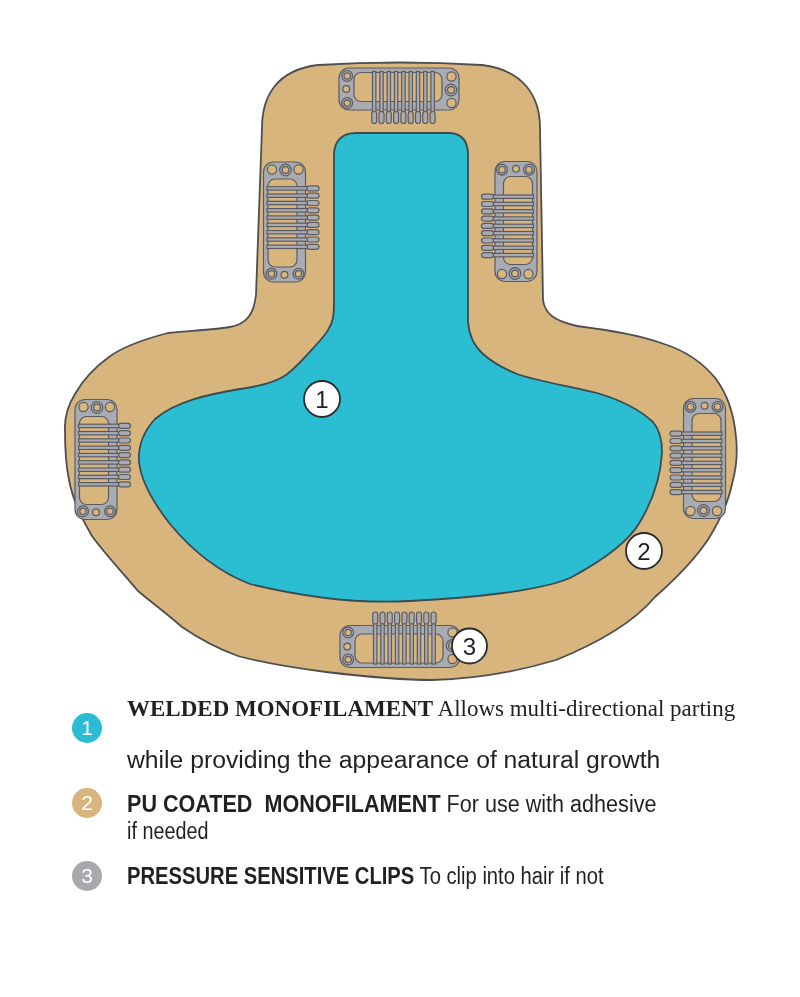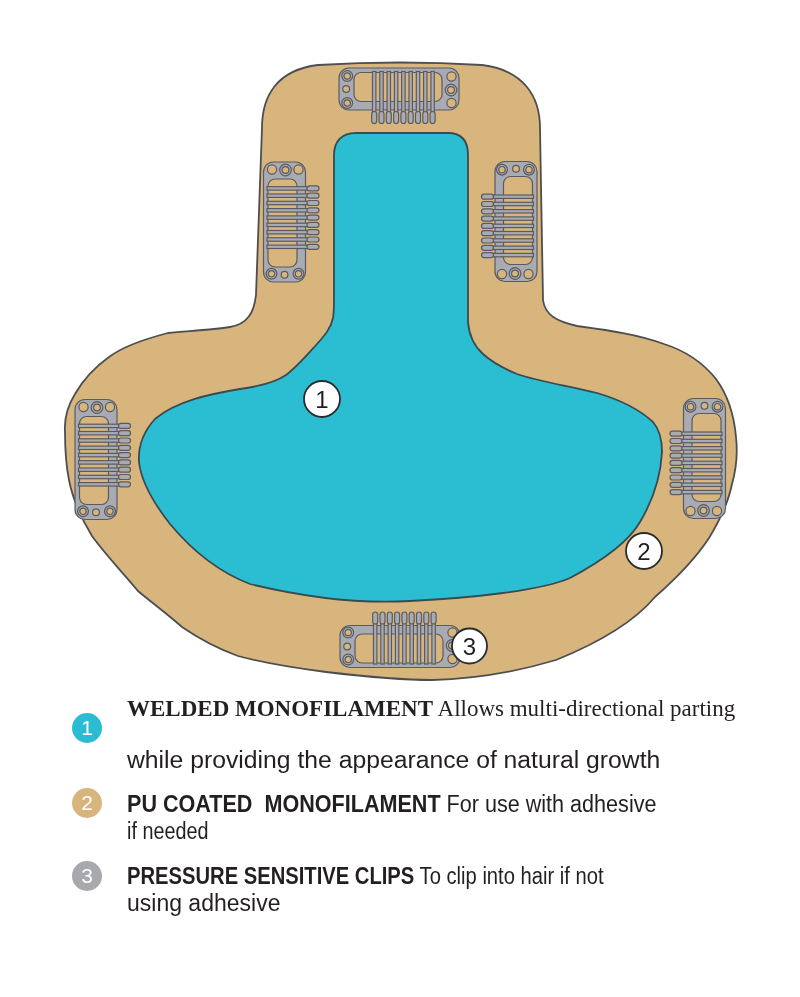--- a/index.html
+++ b/index.html
@@ -160,15 +160,14 @@
 <div class="bullet" style="left:72px;top:788px;background:#d9b57e;">2</div>
 
 <div class="legendrow" style="left:127px;top:789.5px;transform:scaleX(0.938);"><b>PU COATED&nbsp; MONOFILAMENT</b> For use with adhesive</div>
 
 <div class="legendrow" style="left:127px;top:817px;transform:scaleX(0.86);">if needed</div>
 
 <div class="bullet" style="left:72px;top:861px;background:#a7a9ac;">3</div>
 
 <div class="legendrow" style="left:127px;top:861.5px;transform:scaleX(0.878);"><b>PRESSURE SENSITIVE CLIPS</b> To clip into hair if not</div>
 
-<div class="legendrow" style="left:127px;top:889px;">using adhesive</div>
 
 </div>
 
 </body></html>

